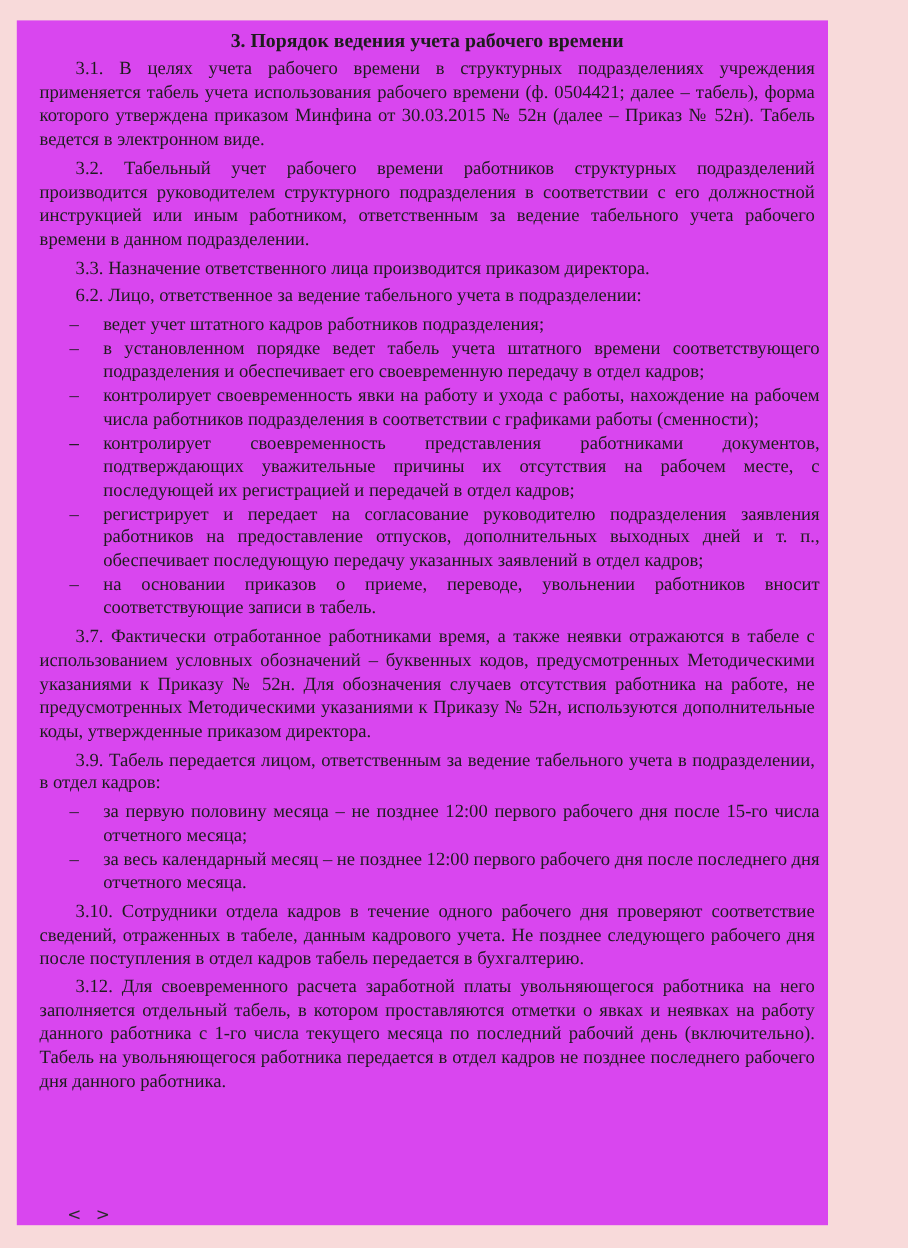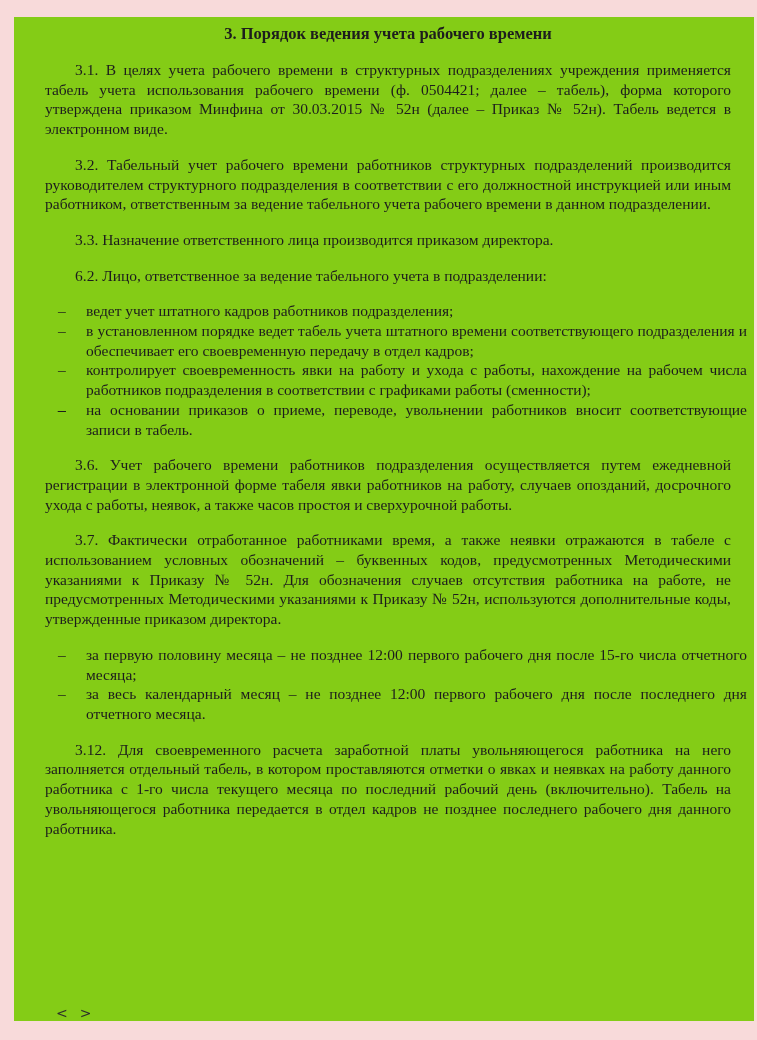--- a/index.html
+++ b/index.html
@@ -12,42 +12,42 @@
     position: relative;
     background: #f8dada;
     overflow: hidden;
     font-family: "Liberation Serif", "DejaVu Serif", serif;
     color: #1d1d1d;
   }
   .paper {
     position: absolute;
     left: 14px;
     top: 17px;
-    width: 740px;
+    width: 676px;
     height: 1004px;
-    background: #84cc16;
+    background: #d946ef;
     box-sizing: border-box;
     padding: 6px 7px 0 15px;
   }
   .doc {
     font-size: 15.5px;
     line-height: 19.7px;
     text-align: justify;
     hyphens: auto;
     -webkit-hyphens: auto;
   }
   .doc-title {
     font-size: 16.5px;
     font-weight: bold;
     text-align: center;
     margin: 0;
     line-height: 21px;
   }
   .para {
-    margin: 16px;
+    margin: 4px;
     text-indent: 30px;
   }
   .hang-list {
     margin: 0;
     padding: 0;
     list-style: none;
   }
   .list-item {
     position: relative;
     margin: 0;
@@ -102,48 +102,51 @@
       </li>
       <li class="list-item">
         <span class="marker">–</span>
         <span>контролирует своевременность явки на работу и ухода с работы, нахождение на рабочем числа работников подразделения в соответствии с графиками работы (сменности);</span>
       </li>
       <li class="list-item">
         <span class="marker">–</span>
       </li>
       <li class="list-item">
         <span class="marker">–</span>
+        <span>контролирует своевременность представления работниками документов, подтверждающих уважительные причины их отсутствия на рабочем месте, с последующей их регистрацией и передачей в отдел кадров;</span>
       </li>
       <li class="list-item">
         <span class="marker">–</span>
+        <span>регистрирует и передает на согласование руководителю подразделения заявления работников на предоставление отпусков, дополнительных выходных дней и т. п., обеспечивает последующую передачу указанных заявлений в отдел кадров;</span>
       </li>
       <li class="list-item">
         <span class="marker">–</span>
         <span>на основании приказов о приеме, переводе, увольнении работников вносит соответствующие записи в табель.</span>
       </li>
     </ul>
 
 
-    <p class="para">3.6. Учет рабочего времени работников подразделения осуществляется путем ежедневной регистрации в электронной форме табеля явки работников на работу, случаев опозданий, досрочного ухода с работы, неявок, а также часов простоя и сверхурочной работы.</p>
 
     <p class="para">3.7. Фактически отработанное работниками время, а также неявки отражаются в табеле с использованием условных обозначений – буквенных кодов, предусмотренных Методическими указаниями к Приказу № 52н. Для обозначения случаев отсутствия работника на работе, не предусмотренных Методическими указаниями к Приказу № 52н, используются дополнительные коды, утвержденные приказом директора.</p>
 
 
+    <p class="para">3.9. Табель передается лицом, ответственным за ведение табельного учета в подразделении, в отдел кадров:</p>
 
     <ul class="hang-list">
       <li class="list-item">
         <span class="marker">–</span>
         <span>за первую половину месяца – не позднее 12:00 первого рабочего дня после 15-го числа отчетного месяца;</span>
       </li>
       <li class="list-item">
         <span class="marker">–</span>
         <span>за весь календарный месяц – не позднее 12:00 первого рабочего дня после последнего дня отчетного месяца.</span>
       </li>
     </ul>
 
+    <p class="para">3.10. Сотрудники отдела кадров в течение одного рабочего дня проверяют соответствие сведений, отраженных в табеле, данным кадрового учета. Не позднее следующего рабочего дня после поступления в отдел кадров табель передается в бухгалтерию.</p>
 
 
     <p class="para">3.12. Для своевременного расчета заработной платы увольняющегося работника на него заполняется отдельный табель, в котором проставляются отметки о явках и неявках на работу данного работника с 1-го числа текущего месяца по последний рабочий день (включительно). Табель на увольняющегося работника передается в отдел кадров не позднее последнего рабочего дня данного работника.</p>
 
   </div>
 
   <div class="pager">
     <span>&lt;</span>
     <span>&gt;</span>
   </div>

